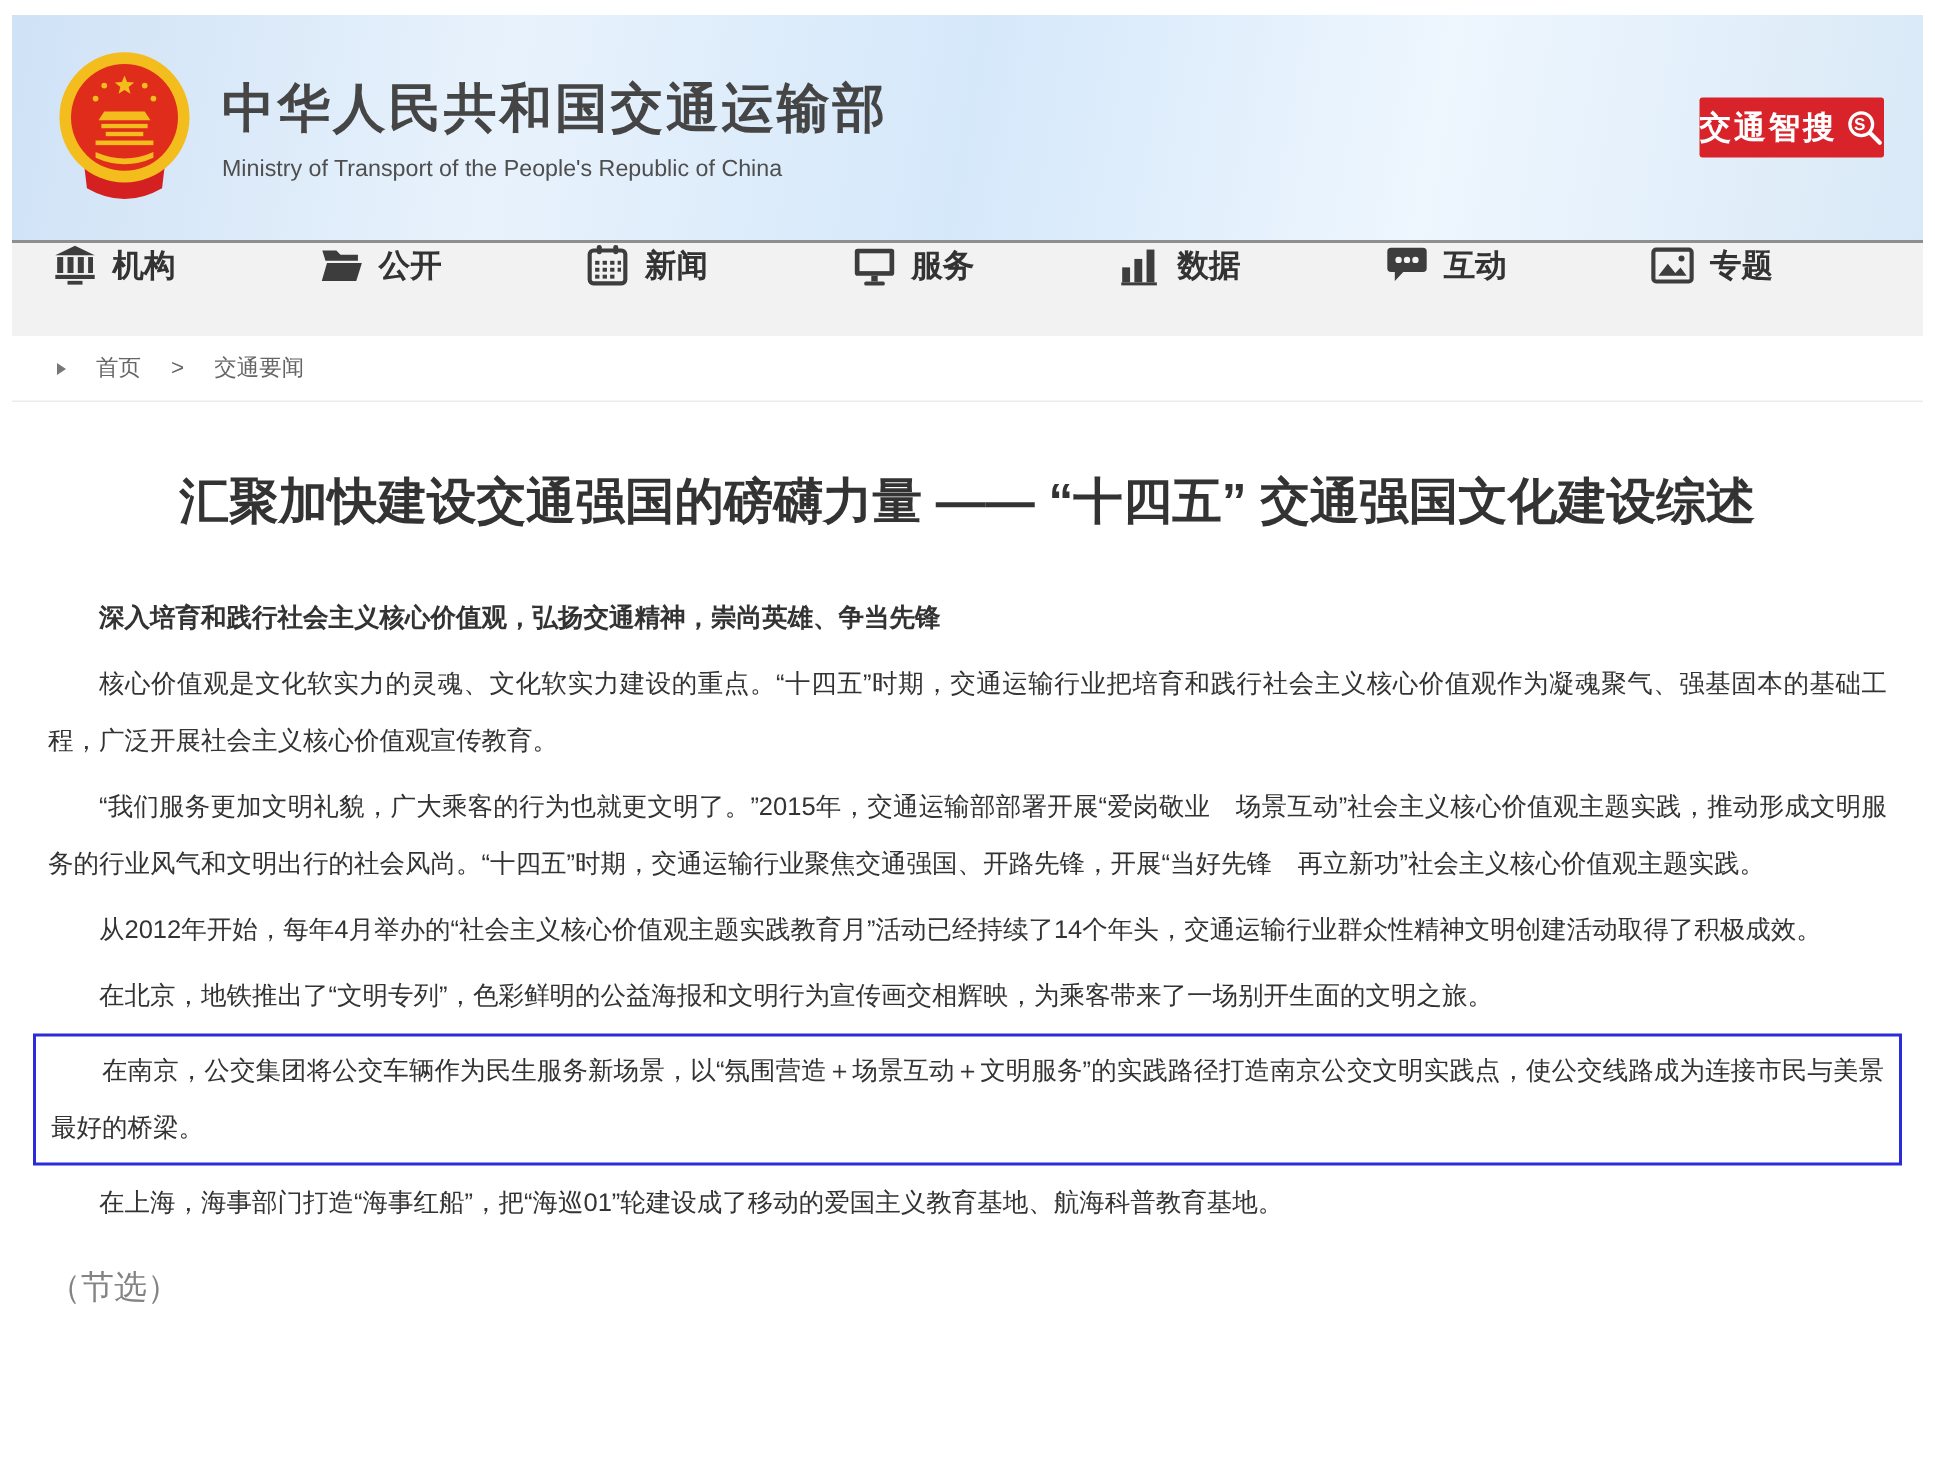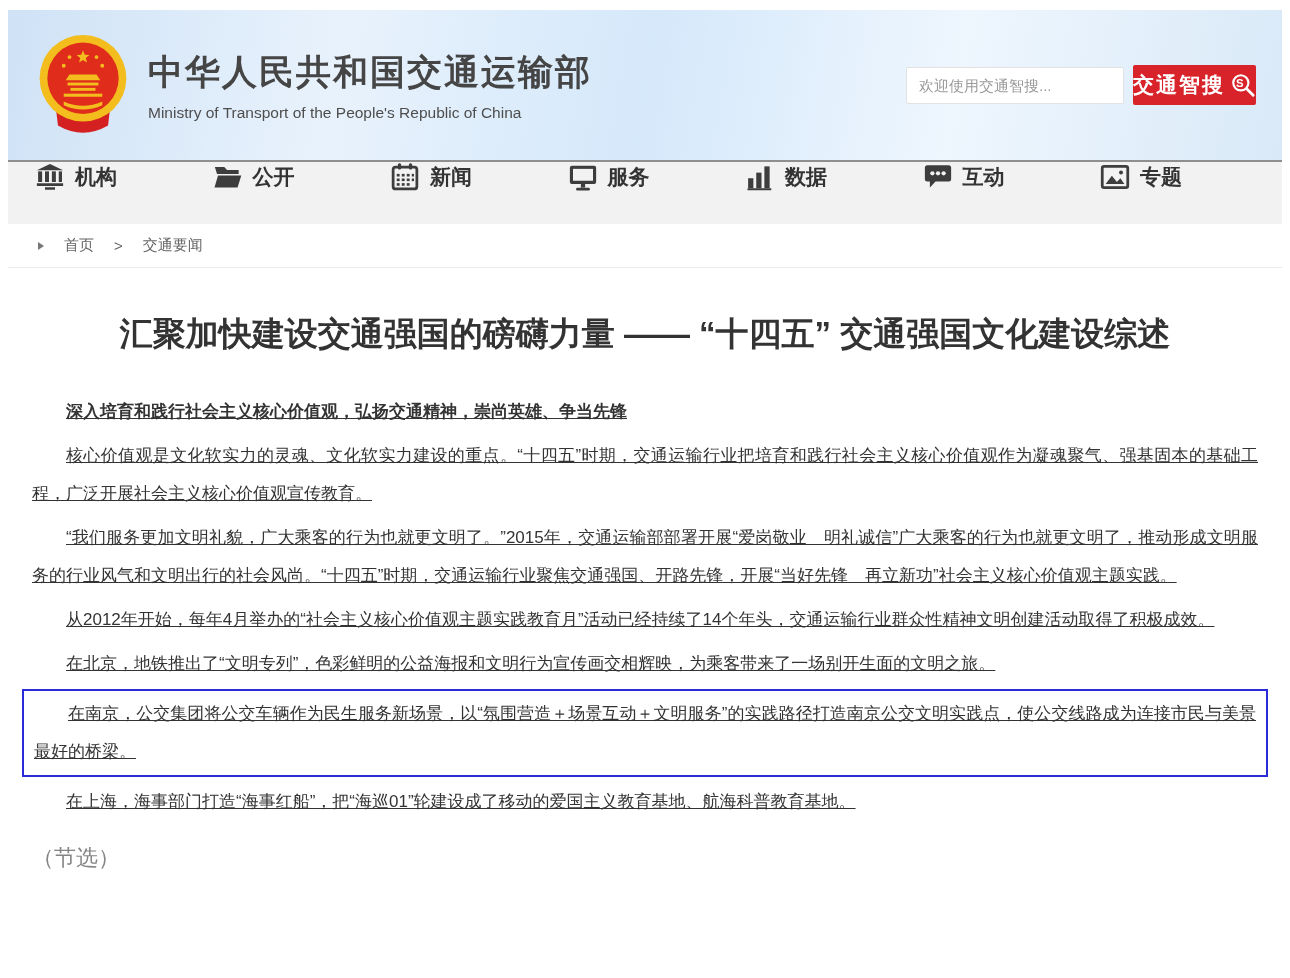--- a/index.html
+++ b/index.html
@@ -37,21 +37,21 @@
   .tri { width:0; height:0; border-left:6px solid #777; border-top:4px solid transparent;
     border-bottom:4px solid transparent; }
   .crumb-link { cursor:pointer; }
 
   
   .article { padding:0 32px; }
   .art-title { margin-top:44px; text-align:center; font-size:33px; font-weight:bold;
     color:#333; line-height:1.35; white-space:nowrap; }
   .lead { margin-top:36px; font-weight:bold; }
   .lead, .para { font-size:17px; line-height:38px; text-indent:2em; color:#333;
-    text-align:justify;text-decoration:underline; }
+    text-align:justify; }
   .para { margin-top:6px; }
   .hl-box { border:2px solid #2b2bd9; margin:6px -10px 0; padding:4px 10px; }
   .hl-box .para { margin-top:0; }
   .footnote { text-align:left; color:#848484; font-size:22px; margin-top:22px; }
 </style>
 </head>
 <body>
 
 <div class="page">
 
@@ -69,21 +69,20 @@
       <rect x="34" y="52.5" width="32" height="3" fill="#f2bd1d"></rect>
       <rect x="37" y="58" width="26" height="3" fill="#f2bd1d"></rect>
       <rect x="30" y="64" width="40" height="3.2" fill="#f2bd1d"></rect>
       <path d="M30 72 q20 9 40 0 l0 4 q-20 9 -40 0 Z" fill="#f2bd1d"></path>
     </svg>
     <div class="titles">
       <div class="site-title">中华人民共和国交通运输部</div>
       <div class="site-sub">Ministry of Transport of the People's Republic of China</div>
     </div>
     <div class="search">
-      <input class="search-input" type="text" placeholder="欢迎使用交通智搜..." style="">
       <button class="search-btn">
         <span>交通智搜</span>
         <svg width="26" height="26" viewBox="0 0 24 24">
           <circle cx="10" cy="10" r="7" fill="none" stroke="#fff" stroke-width="2"></circle>
           <text x="10" y="13.6" text-anchor="middle" font-size="10.5" font-weight="bold" fill="#fff" font-family="Liberation Sans, sans-serif">S</text>
           <line x1="15.6" y1="15.6" x2="21.4" y2="21.4" stroke="#fff" stroke-width="2.6" stroke-linecap="round"></line>
         </svg>
       </button>
     </div>
   </div>
@@ -172,21 +171,21 @@
     <span>&gt;</span>
     <span class="crumb-link">交通要闻</span>
   </div>
 
   <div class="article">
     <h1 class="art-title">汇聚加快建设交通强国的磅礴力量 —— “十四五” 交通强国文化建设综述</h1>
 
     <p class="lead">深入培育和践行社会主义核心价值观，弘扬交通精神，崇尚英雄、争当先锋</p>
 
     <p class="para">核心价值观是文化软实力的灵魂、文化软实力建设的重点。“十四五”时期，交通运输行业把培育和践行社会主义核心价值观作为凝魂聚气、强基固本的基础工程，广泛开展社会主义核心价值观宣传教育。</p>
-    <p class="para">“我们服务更加文明礼貌，广大乘客的行为也就更文明了。”2015年，交通运输部部署开展“爱岗敬业　明礼诚信”广大乘客的行为也就更文明了，推动形成文明服务的行业风气和文明出行的社会风尚。“十四五”时期，交通运输行业聚焦交通强国、开路先锋，开展“当好先锋　再立新功”社会主义核心价值观主题实践。</p>
+    <p class="para">“我们服务更加文明礼貌，广大乘客的行为也就更文明了。”2015年，交通运输部部署开展“爱岗敬业　场景互动”社会主义核心价值观主题实践，推动形成文明服务的行业风气和文明出行的社会风尚。“十四五”时期，交通运输行业聚焦交通强国、开路先锋，开展“当好先锋　再立新功”社会主义核心价值观主题实践。</p>
     <p class="para">从2012年开始，每年4月举办的“社会主义核心价值观主题实践教育月”活动已经持续了14个年头，交通运输行业群众性精神文明创建活动取得了积极成效。</p>
     <p class="para">在北京，地铁推出了“文明专列”，色彩鲜明的公益海报和文明行为宣传画交相辉映，为乘客带来了一场别开生面的文明之旅。</p>
 
     <div class="hl-box">
       <p class="para">在南京，公交集团将公交车辆作为民生服务新场景，以“氛围营造＋场景互动＋文明服务”的实践路径打造南京公交文明实践点，使公交线路成为连接市民与美景最好的桥梁。</p>
     </div>
 
     <p class="para">在上海，海事部门打造“海事红船”，把“海巡01”轮建设成了移动的爱国主义教育基地、航海科普教育基地。</p>
 
     <div class="footnote">（节选）</div>

